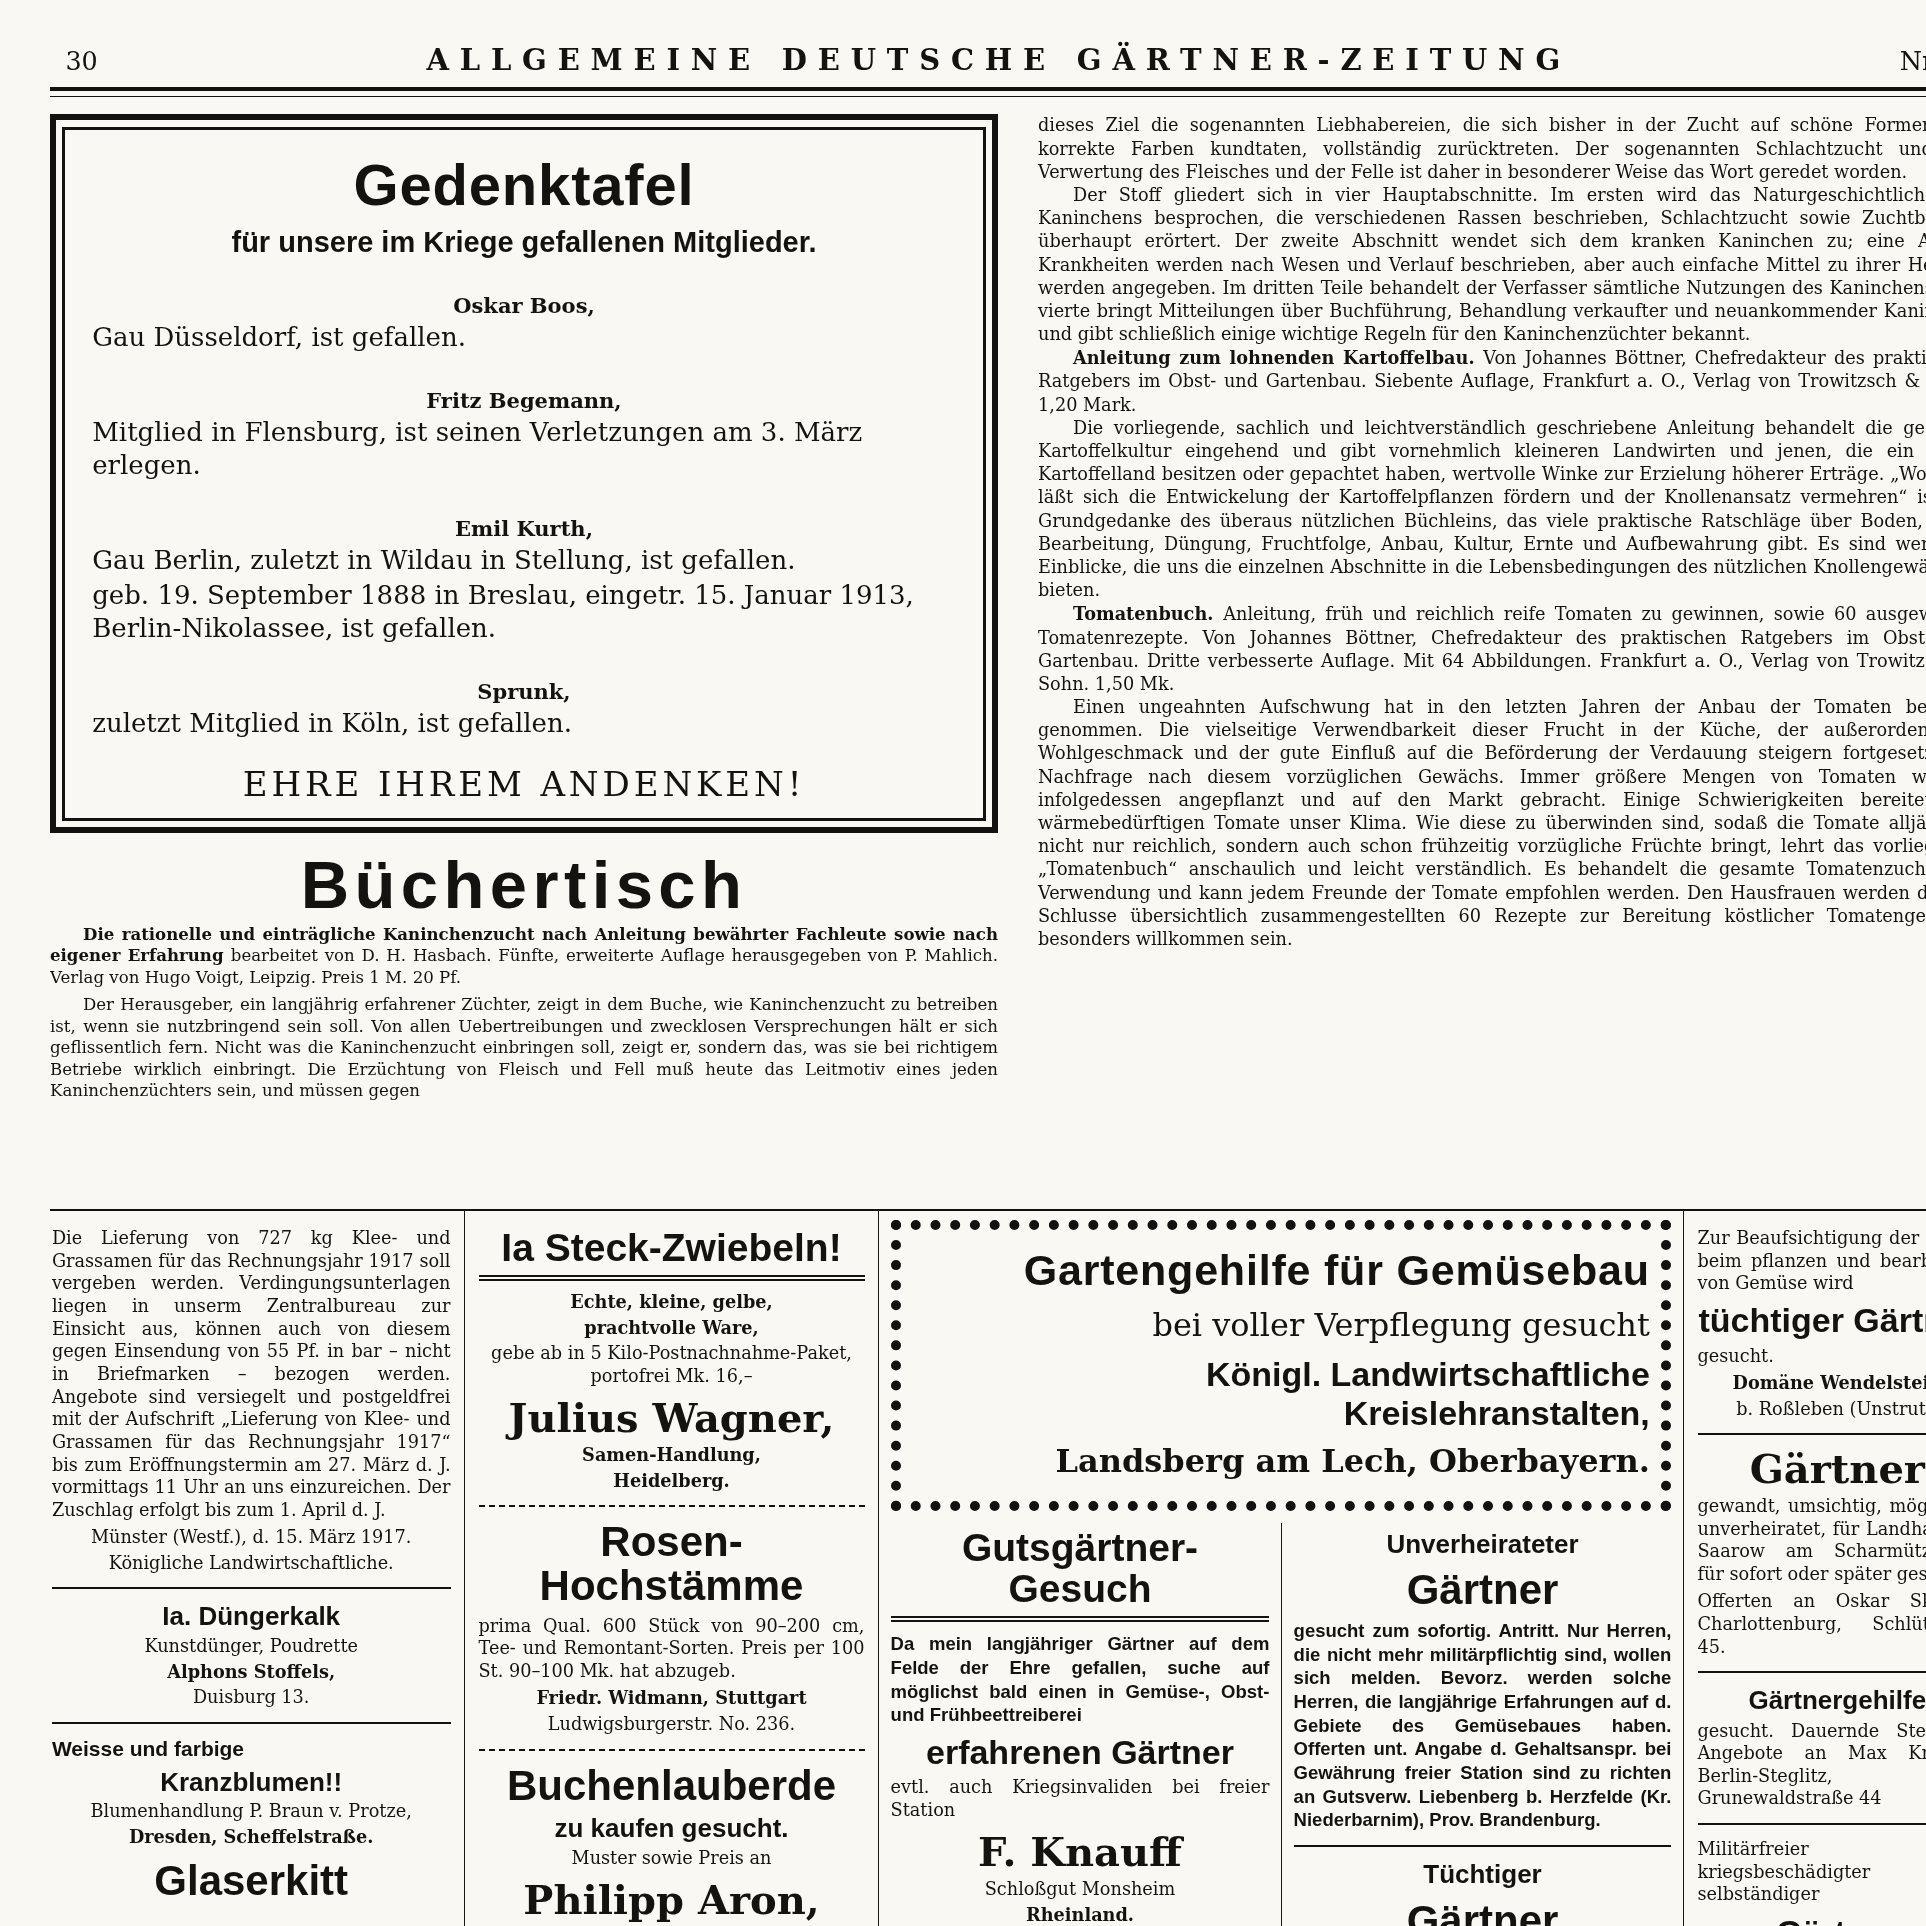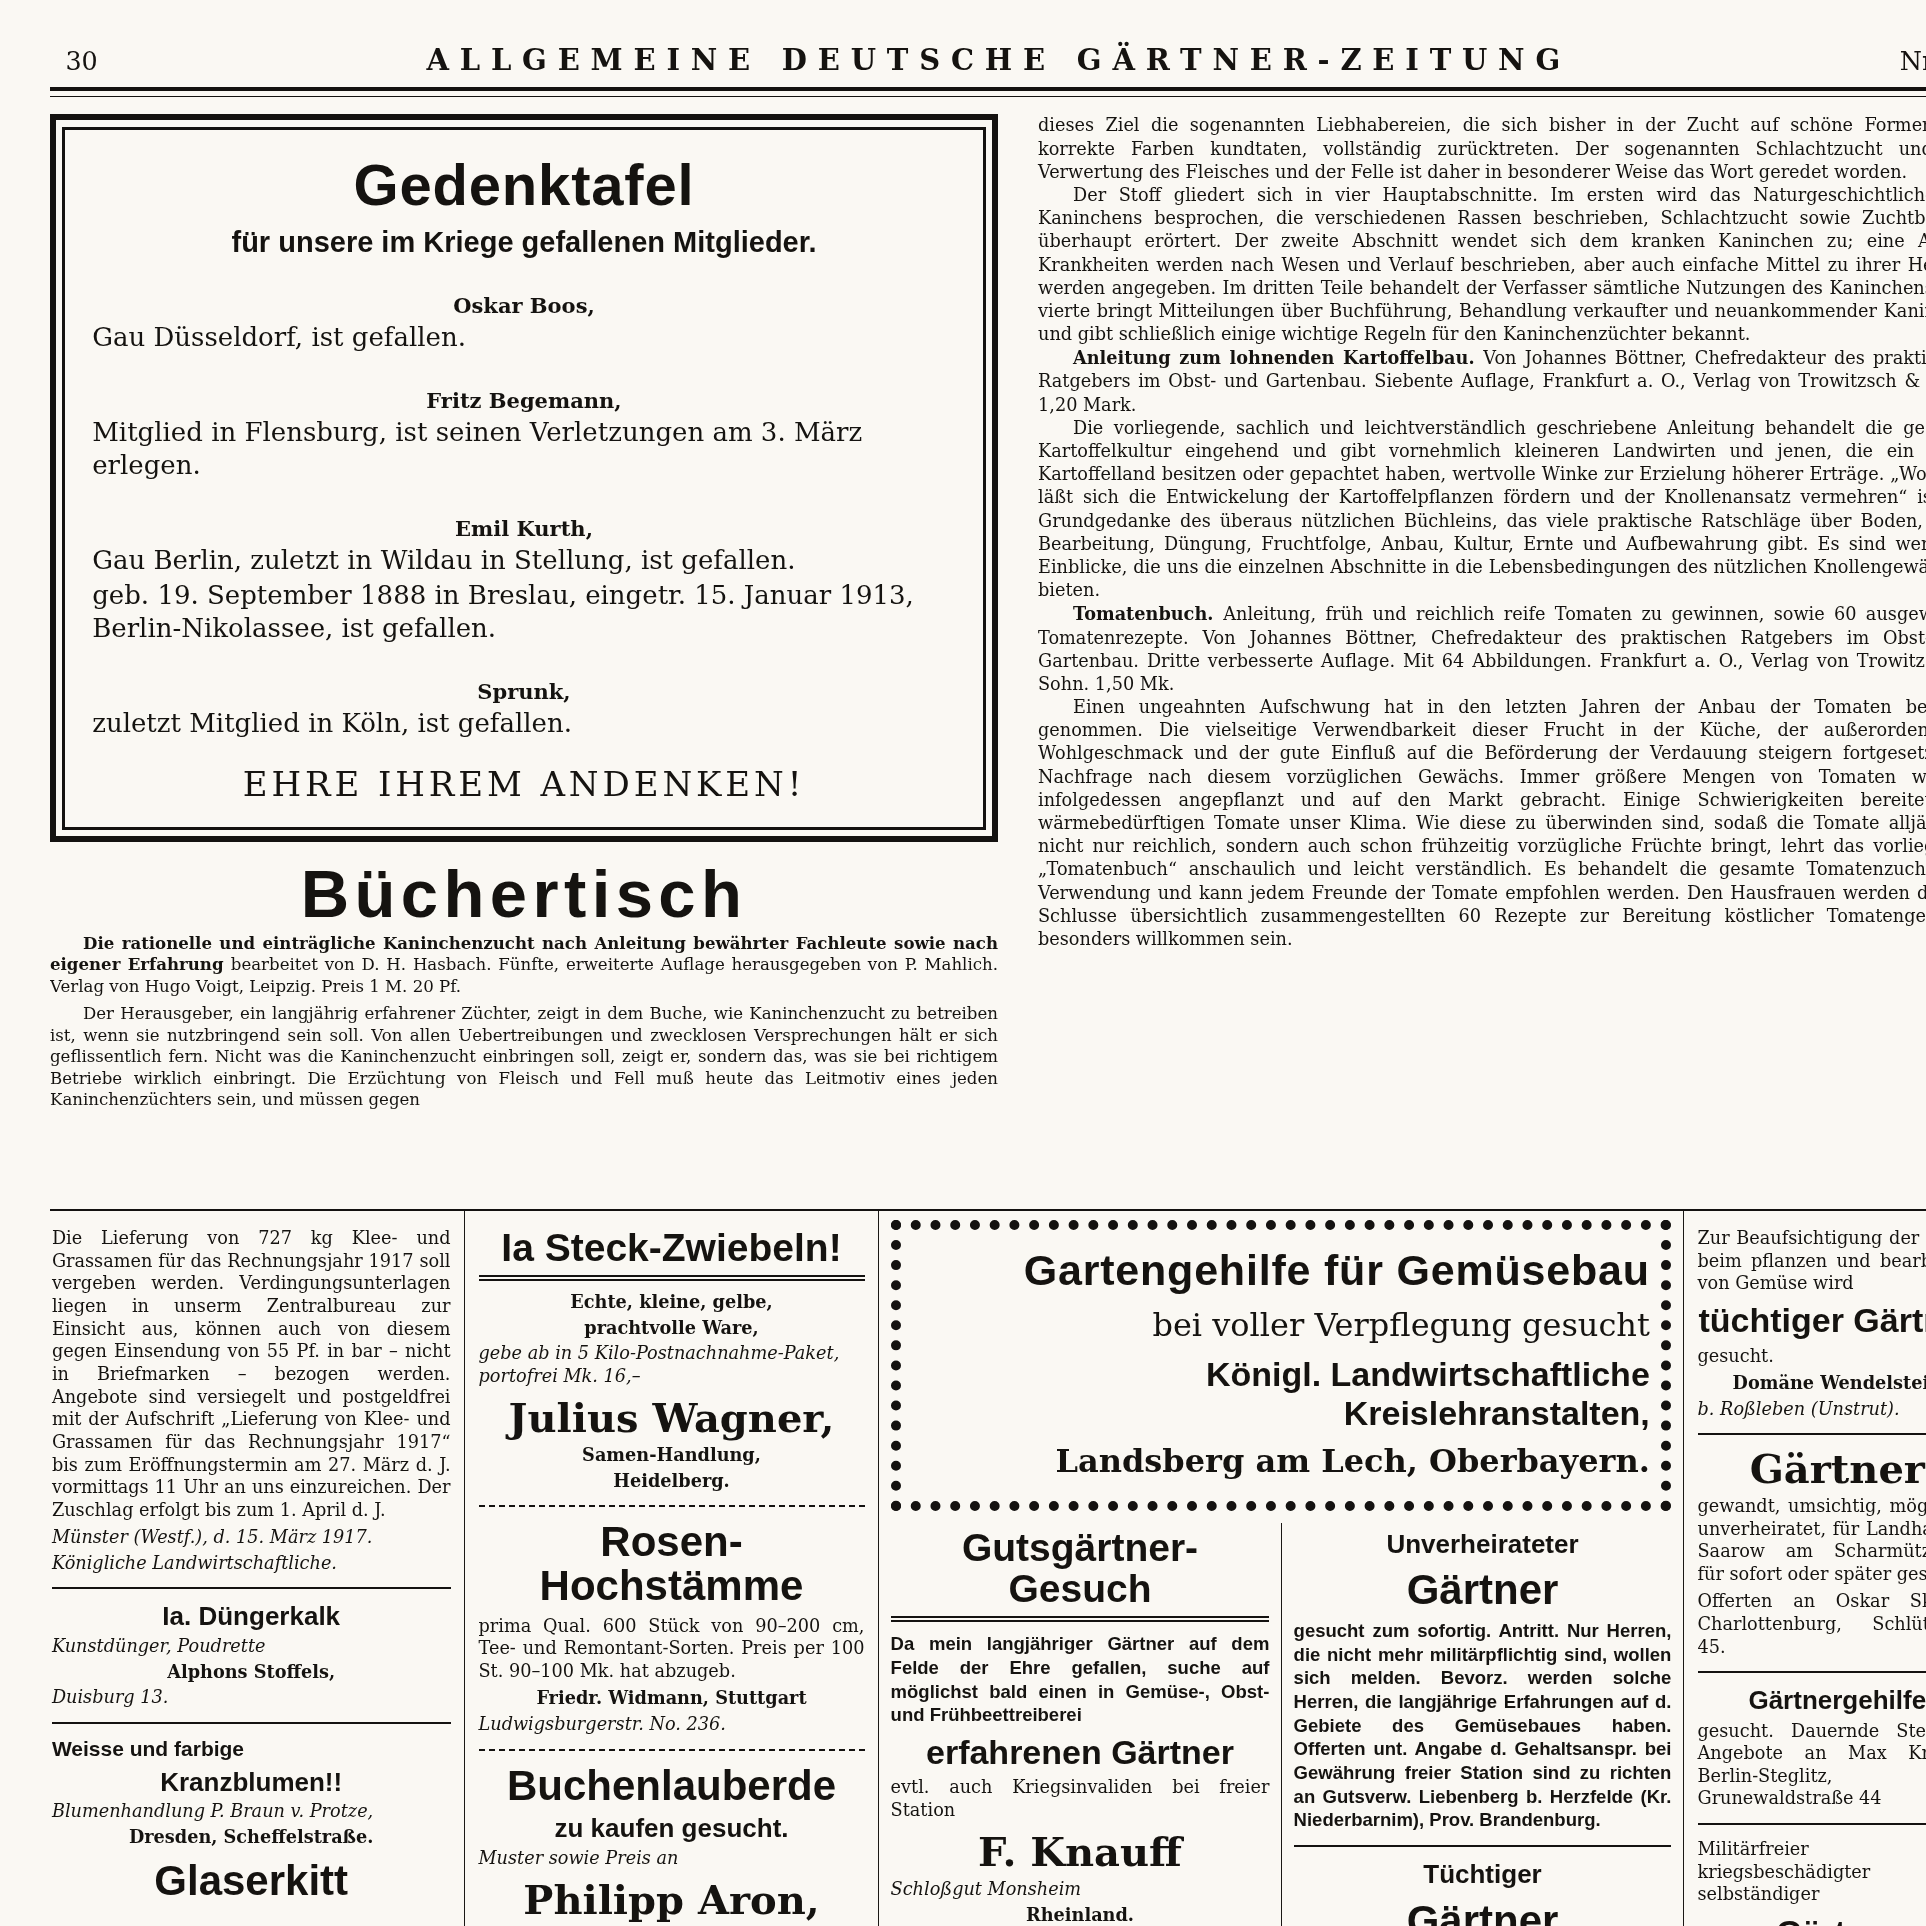--- a/index.html
+++ b/index.html
@@ -14,21 +14,21 @@
   header { display:flex; align-items:baseline; justify-content:space-between; padding:7.7px 15.4px 10px 15.4px; }
   .pgnum, .issue { font-size:25.4px; }
   .mast-title { font-size:29px; font-weight:bold; letter-spacing:10.8px; text-align:center; }
   .head-rule { border-top:4.6px solid #141210; border-bottom:1.9px solid #141210; height:10px; margin-bottom:17.7px; }
   
   .top { display:flex; height:1079px; overflow:hidden; }
   .top-left { width:967px; flex:none; padding-right:19px; }
   .top-right { flex:1; border-left:0px; padding-left:21px; }
   
   .memorial { border:6.2px solid #141210; padding:6.2px; }
-  .memorial-inner { border:3.5px solid #141210; padding:21px 27px 23px 27px; text-align:center; }
+  .memorial-inner { border:3.5px solid #141210; padding:21px 27px 14px 27px; text-align:center; }
   .m-title { font-family:"Liberation Sans", sans-serif; font-weight:bold; font-size:58px; letter-spacing:0.8px; }
   .m-sub { font-family:"Liberation Sans", sans-serif; font-weight:bold; font-size:29px; margin-top:8.5px; }
   .m-name { font-size:21px; font-weight:bold; margin-top:34px; }
   .m-text { font-size:26px; text-align:left; line-height:1.26; margin-top:3.1px; }
   .m-close { font-size:34px; margin-top:24px; letter-spacing:3.9px; }
   
   .bt { margin-top:18.5px; }
   .bt-title { font-family:"Liberation Sans", sans-serif; font-weight:bold; font-size:67px; text-align:center; letter-spacing:5.4px; line-height:1; }
   .bt-paras p { font-size:16.6px; line-height:1.3; text-align:justify; text-indent:33px; margin-top:5.4px; }
   .bt-paras p .lead { font-weight:bold; }
@@ -55,21 +55,21 @@
   .gbox-l4 { font-size:32px; font-weight:bold; margin-top:9px; }
   
   .s-d1  { font-family:"Liberation Sans", sans-serif; font-weight:bold; font-size:42px; line-height:1.04; text-align:center; margin:10px 0 7px 0; }
   .s-d1s { font-family:"Liberation Sans", sans-serif; font-weight:bold; font-size:34px; line-height:1.05; text-align:center; margin:8.5px 0 5.4px 0; }
   .s-d1u { font-family:"Liberation Sans", sans-serif; font-weight:bold; font-size:39px; line-height:1.05; text-align:center; margin:5.4px 0 10px 0; border-bottom:6.2px double #141210; padding-bottom:6.2px; }
   .s-d2  { font-weight:bold; font-size:40px; line-height:1.06; text-align:center; margin:9.2px 0 4.6px 0; }
   .s-h   { font-family:"Liberation Sans", sans-serif; font-weight:bold; font-size:26px; line-height:1.1; text-align:center; margin:7px 0 3.9px 0; }
   .s-h2  { font-family:"Liberation Sans", sans-serif; font-weight:bold; font-size:21px; line-height:1.12; margin:5.4px 0 3.1px 0; }
   .s-b   { text-align:justify; margin:4.6px 0; }
   .s-bb  { text-align:justify; font-weight:bold; font-family:"Liberation Sans", sans-serif; font-size:18.5px; margin:4.6px 0; }
-  .s-c   { text-align:left; margin:3.1px 0;font-style:italic; }
+  .s-c   { text-align:center; margin:3.1px 0; }
   .s-cb  { text-align:center; font-weight:bold; margin:3.1px 0; }
   .s-rule { border-top:2.3px solid #141210; margin:13px 0; }
   .s-ruled { border-top:2.3px dashed #141210; margin:13px 0; }
 </style>
 </head>
 <body>
 
 <div class="page">
 
   <header>

